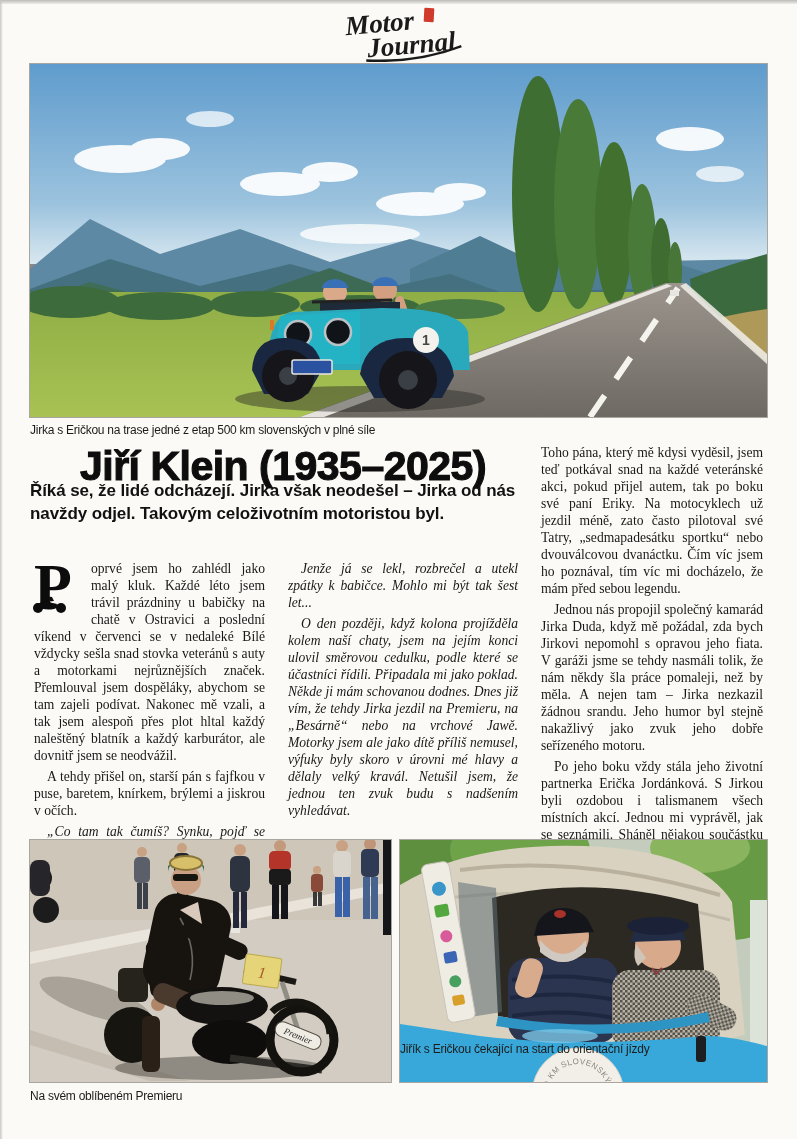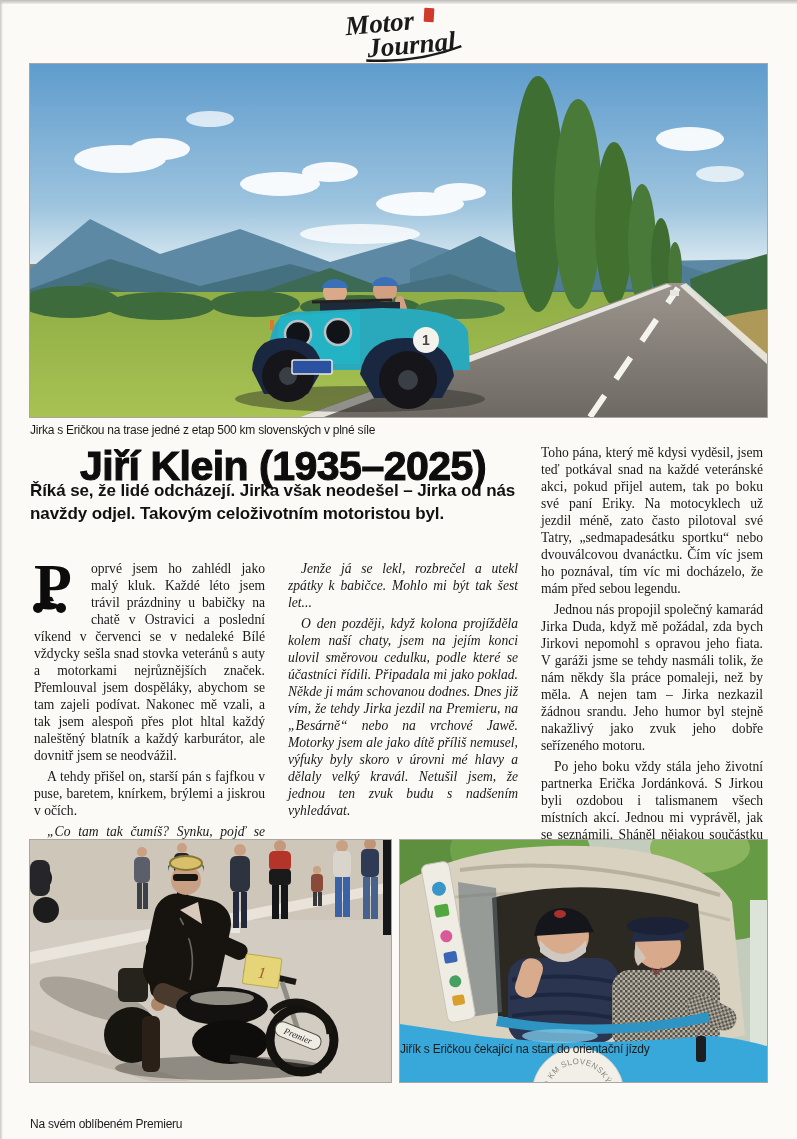--- a/index.html
+++ b/index.html
@@ -15,21 +15,21 @@
 
   
   .photo{position:absolute;box-shadow:0 0 0 1px #a9a6a0;background:#888;}
   .photo svg{display:block;}
   .photo-main{left:30px;top:64px;width:737px;height:353px;}
   .photo-left{left:30px;top:840px;width:361px;height:242px;}
   .photo-right{left:400px;top:840px;width:367px;height:242px;}
 
   .caption{position:absolute;font-size:12px;letter-spacing:-0.25px;color:#1c1c1c;font-family:"Liberation Sans",sans-serif;}
   .caption-main{left:30px;top:423px;width:520px;}
-  .caption-left{left:30px;top:1089px;width:360px;margin-top:28px;}
+  .caption-left{left:30px;top:1089px;width:360px;}
   .caption-right{left:400px;top:1042px;width:367px;}
 
   
   .headline{position:absolute;left:30px;top:436px;width:492px;text-align:center;
     font-family:"Liberation Sans",sans-serif;font-weight:bold;font-size:41px;line-height:46px;
     color:#0d0d0d;letter-spacing:-0.5px;-webkit-text-stroke:1.1px #0d0d0d;}
   .lede{position:absolute;left:30px;top:479px;width:492px;font-family:"Liberation Sans",sans-serif;
     font-weight:bold;font-size:17px;line-height:23px;color:#111;letter-spacing:-0.1px;}
 
   

